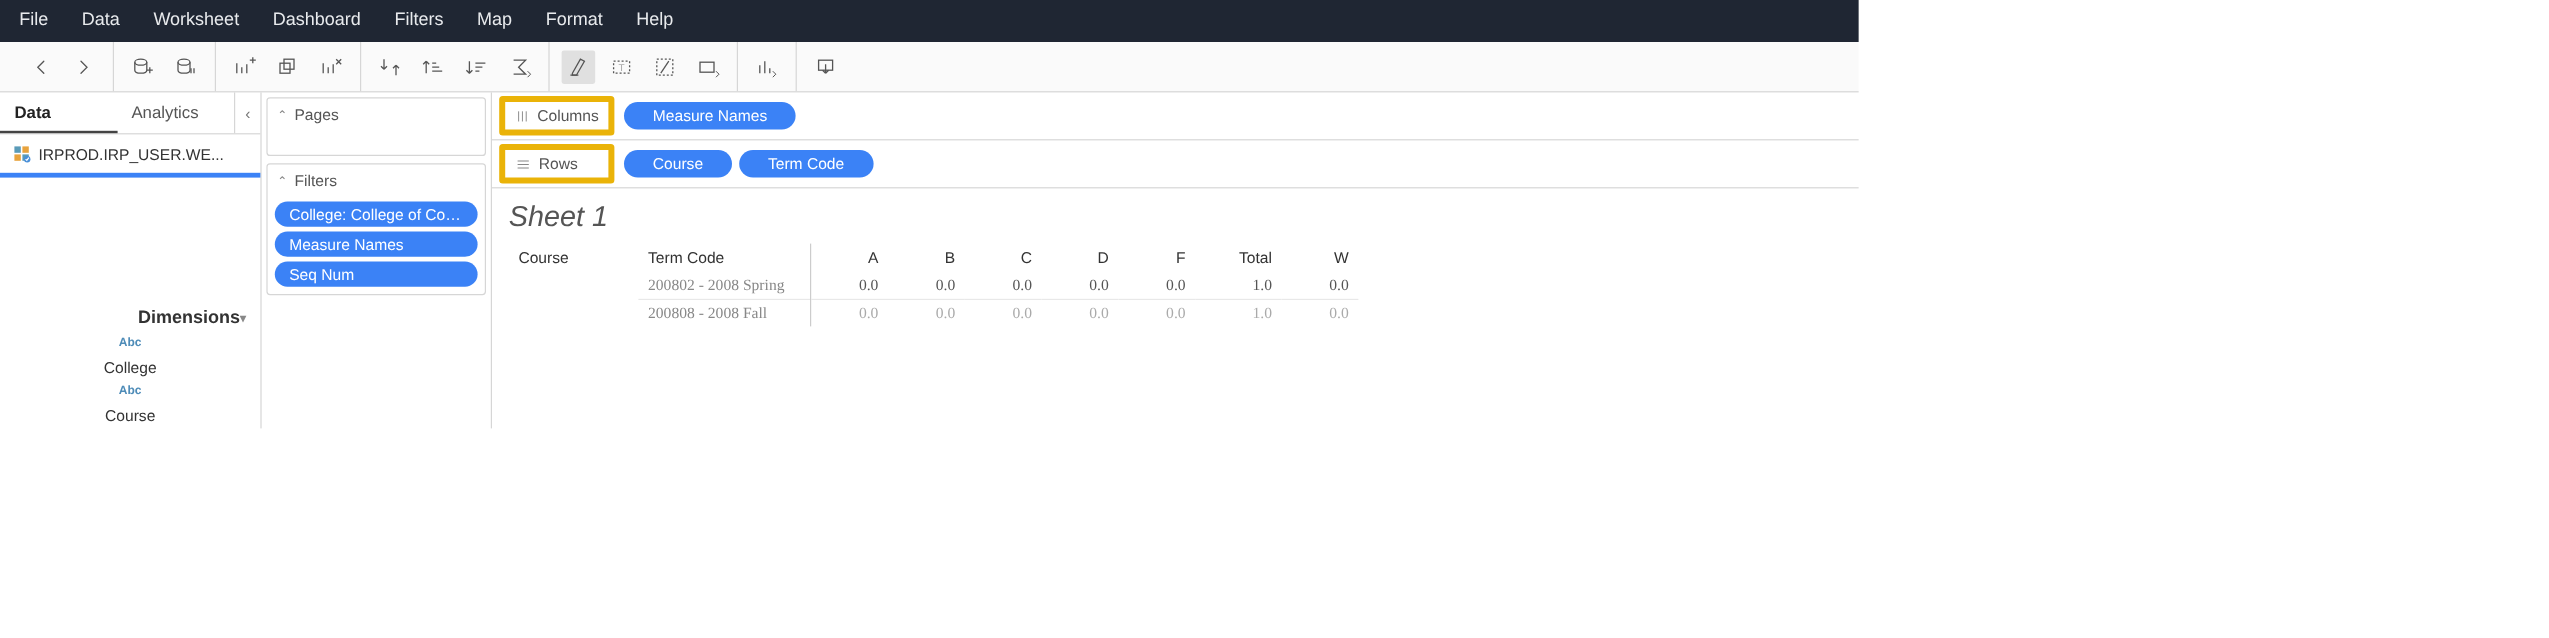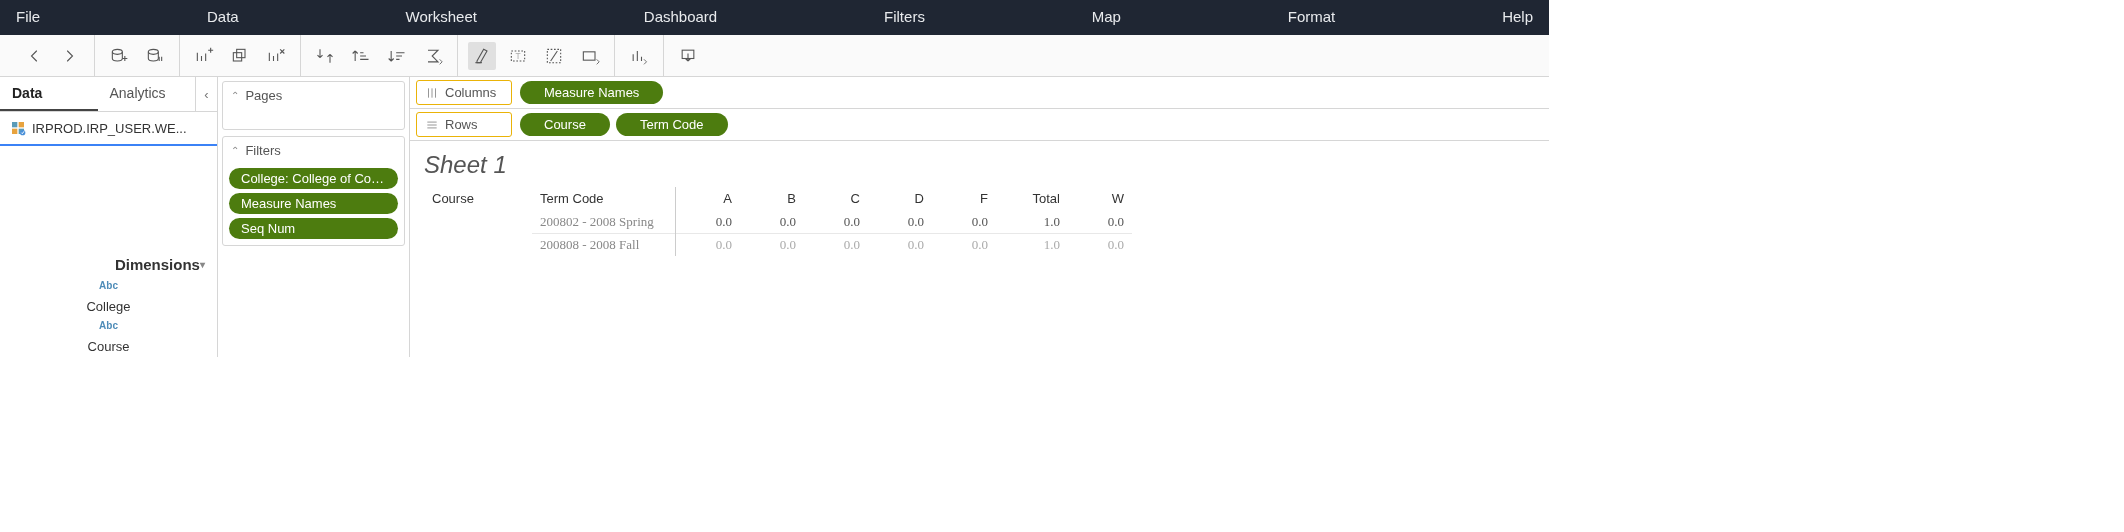--- a/index.html
+++ b/index.html
@@ -1,53 +1,53 @@
 <!DOCTYPE html>
 <html><head>
 <meta charset="utf-8">
 <style>
 * { margin: 0; padding: 0; box-sizing: border-box; font-family: -apple-system, BlinkMacSystemFont, "Segoe UI", Arial, sans-serif; }
 body { background: #fff; width: 1549px; height: 388px; overflow: hidden; font-size: 13px; color: #333; }
 
 .header-bar { background: #1f2633; color: #fff; padding: 8px 16px 0 16px; }
 .header-title { font-size: 15px; font-weight: 700; padding-bottom: 6px; }
-.menu-bar { display: flex; gap: 28px; padding-bottom: 10px; justify-content: space-between; }
+.menu-bar { display: flex; gap: 28px; padding-bottom: 10px; }
 .menu-item { font-size: 15px; color: #e8eaed; cursor: pointer; }
 
 .toolbar { display: flex; align-items: center; height: 42px; border-bottom: 1px solid #d6d6d6; padding: 0 10px; background: #fafafa; }
 .tb-group { display: flex; align-items: center; gap: 8px; padding: 0 10px; border-right: 1px solid #d6d6d6; height: 100%; }
 .tb-group:last-child { border-right: none; }
 .tb-btn { width: 28px; height: 28px; display: flex; align-items: center; justify-content: center; cursor: pointer; color: #555; border-radius: 2px; }
 .tb-btn.active { background: #e0e0e0; }
 .tb-btn svg { width: 20px; height: 20px; stroke: #555; fill: none; stroke-width: 1.3; }
 
 .main-area { display: flex; height: calc(100% - 108px); }
 
 .left-panel { width: 218px; border-right: 1px solid #d6d6d6; display: flex; flex-direction: column; }
 .tab-row { display: flex; border-bottom: 1px solid #d6d6d6; }
 .panel-tab { flex: 1; padding: 8px 12px; font-size: 14px; cursor: pointer; text-align: left; color: #555; }
 .panel-tab.active { font-weight: 700; color: #222; border-bottom: 2px solid #444; }
 .collapse-caret { width: 22px; display: flex; align-items: center; justify-content: center; border-left: 1px solid #d6d6d6; cursor: pointer; color: #777; }
-.datasource-row { display: flex; align-items: center; gap: 6px; padding: 8px 10px; font-size: 13px; border-bottom: 2px solid #3b82f6; }
+.datasource-row { display: flex; align-items: center; gap: 6px; padding: 8px 10px; font-size: 13px; border-bottom: 4px solid #3b82f6; }
 .ds-icon { width: 16px; height: 16px; }
 .dim-header { display: flex; justify-content: flex-end; align-items: center; padding: 8px 12px 4px 12px; font-size: 15px; font-weight: 600; color: #333; }
 .dim-header .chev { color: #888; font-size: 10px; }
 .field-row { display: flex; align-items: center; gap: 8px; padding: 3px 14px; font-size: 13px; cursor: pointer; flex-direction: column; }
 .abc { font-size: 10px; color: #4e8cb8; font-weight: 600; }
 
 .cards-panel { width: 192px; border-right: 1px solid #d6d6d6; padding: 4px; display: flex; flex-direction: column; gap: 6px; }
 .shelf-card { border: 1px solid #d6d6d6; border-radius: 3px; background: #fff; }
 .shelf-title { display: flex; align-items: center; gap: 6px; padding: 6px 8px; font-size: 13px; color: #555; }
 .shelf-title .caret { color: #888; font-size: 10px; }
 .shelf-body { padding: 4px 6px 6px 6px; display: flex; flex-direction: column; gap: 4px; }
-.pill { background: #4d7c0f; color: #fff; border-radius: 12px; padding: 3px 12px; font-size: 13px; white-space: nowrap; overflow: hidden; text-overflow: ellipsis; cursor: pointer; }
+.pill { background: #3b82f6; color: #fff; border-radius: 12px; padding: 3px 12px; font-size: 13px; white-space: nowrap; overflow: hidden; text-overflow: ellipsis; cursor: pointer; }
 
 .worksheet-area { flex: 1; display: flex; flex-direction: column; }
 .shelf-row { display: flex; align-items: center; border-bottom: 1px solid #d6d6d6; padding: 3px 6px; gap: 8px; }
-.shelf-label-box { display: flex; align-items: center; gap: 6px; width: 96px; border: 1px solid #eab308; border-radius: 3px; padding: 4px 8px; font-size: 13px; color: #555; background: #fff; }
+.shelf-label-box { display: flex; align-items: center; gap: 6px; width: 96px; border: 5px solid #eab308; border-radius: 3px; padding: 4px 8px; font-size: 13px; color: #555; background: #fff; }
 .shelf-label-box svg { width: 14px; height: 14px; stroke: #888; fill: none; stroke-width: 1.5; }
 .pill-row { display: flex; gap: 6px; }
 .pill-row .pill { padding: 4px 24px; }
 
 .sheet-title { font-size: 24px; font-weight: 400; color: #555; padding: 10px 14px 8px 14px; font-style: italic; }
 
 .data-table { display: flex; padding: 0 14px; }
 .row-headers { display: flex; }
 .col-block { display: flex; flex-direction: column; }
 .col-head { font-size: 13px; color: #333; padding: 4px 8px; font-weight: 400; border-bottom: 1px solid transparent; }

